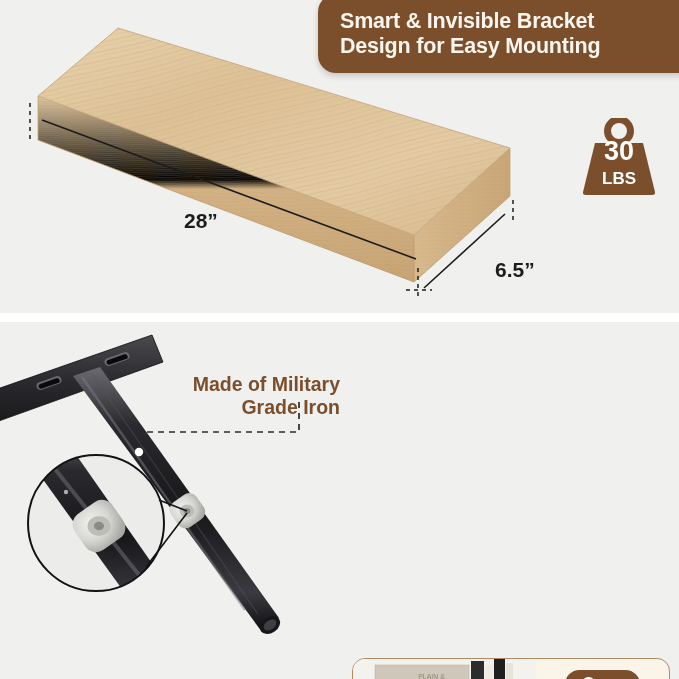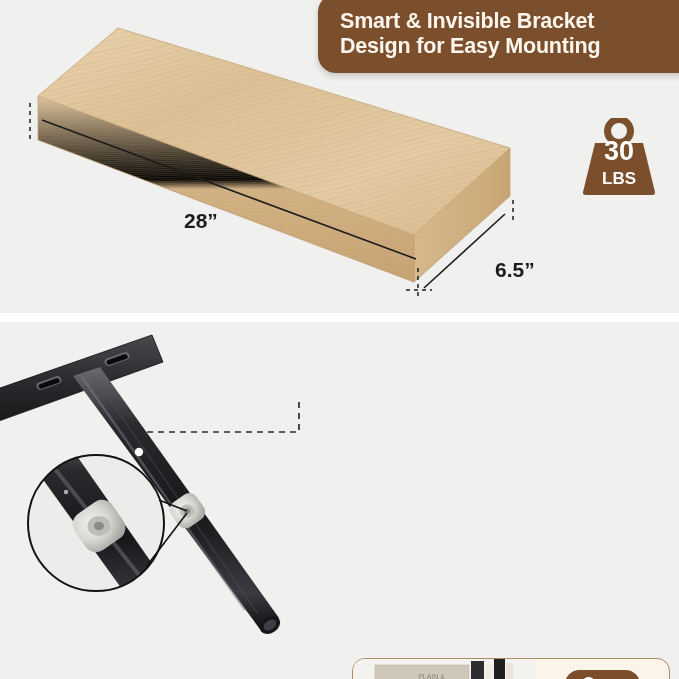--- a/index.html
+++ b/index.html
@@ -288,15 +288,19 @@
         </svg>
       </div>
       <div class="cmp-info">
         <div class="pill pill-ours">Ours</div>
 
       </div>
     </div>
 
   </div>
 
+  <div class="military-text">
+    <div>Made of Military</div>
+    <div>Grade Iron</div>
+  </div>
 
 
 </div>
 
 </body></html>

